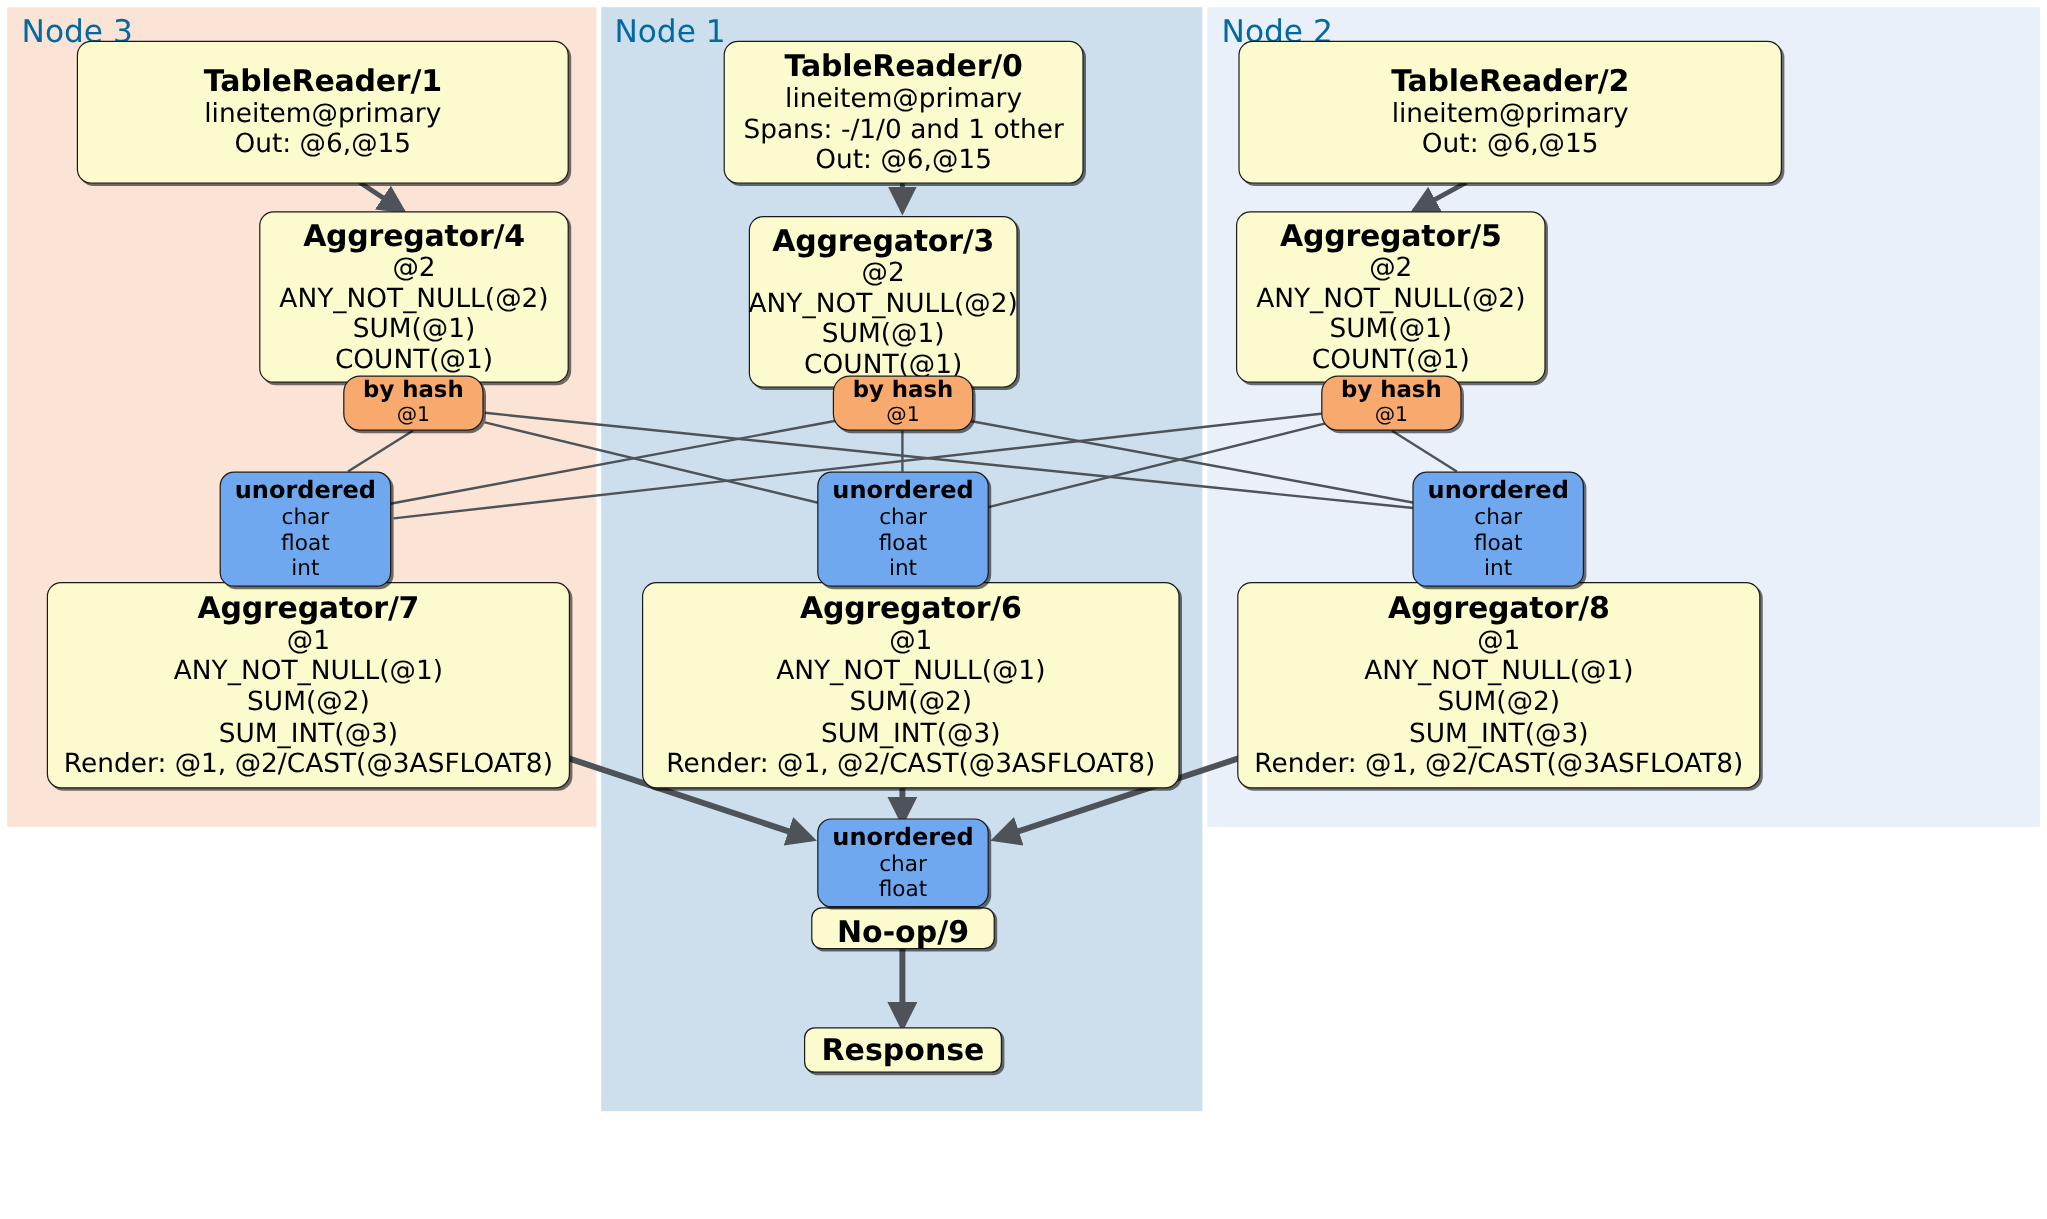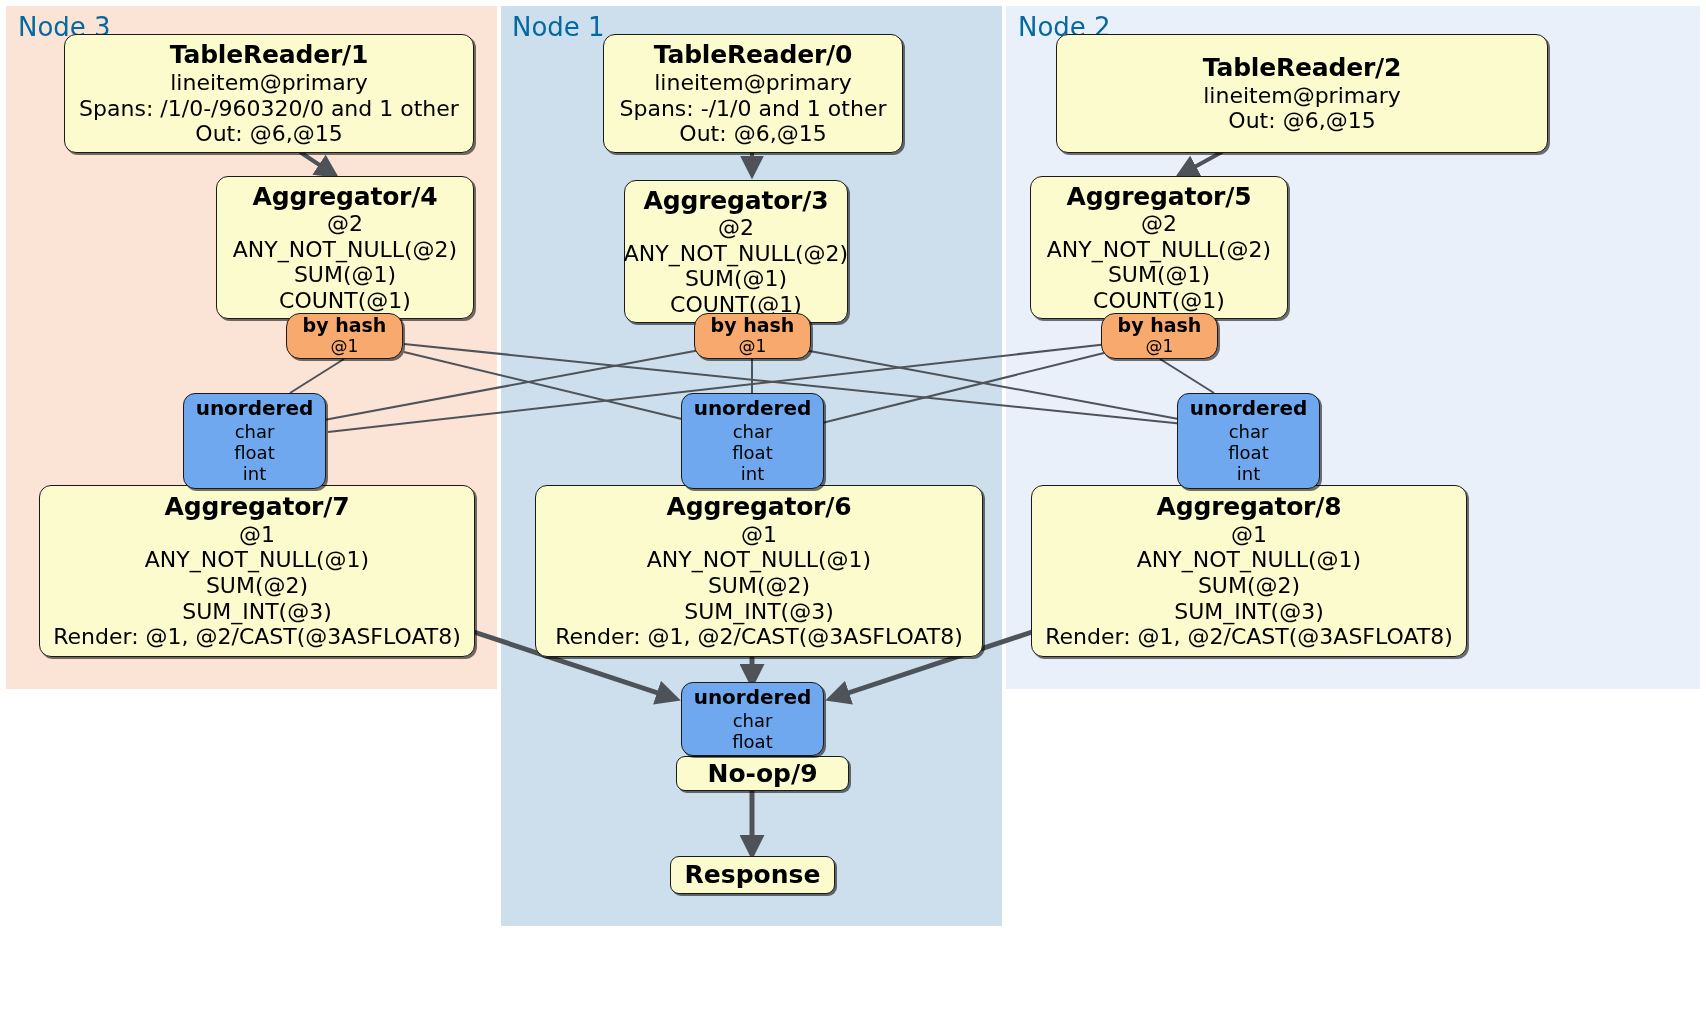--- a/index.html
+++ b/index.html
@@ -177,21 +177,20 @@
     </g>
 
     <g stroke="#4d5358" stroke-width="5" fill="none">
       <path d="M 752 790 L 752 855" marker-end="url(#arrowThick)"></path>
     </g>
   </svg>
 
   <div class="node proc layer-proc" style="left:64px; top:34px; width:410px; height:119px;">
     <div class="title">TableReader/1</div>
     <div class="line">lineitem@primary</div>
-    <div class="line">Spans: /1/0-/960320/0 and 1 other</div>
     <div class="line">Out: @6,@15</div>
   </div>
 
   <div class="node proc layer-proc" style="left:216px; top:176px; width:258px; height:143px;text-align:right;">
     <div class="title">Aggregator/4</div>
     <div class="line">@2</div>
     <div class="line">ANY_NOT_NULL(@2)</div>
     <div class="line">SUM(@1)</div>
     <div class="line">COUNT(@1)</div>
   </div>
@@ -252,29 +251,29 @@
     <div class="line">SUM_INT(@3)</div>
     <div class="line">Render: @1, @2/CAST(@3ASFLOAT8)</div>
   </div>
 
   <div class="node stream layer-stream" style="left:681px; top:682px; width:143px; height:74px;">
     <div class="title">unordered</div>
     <div class="line">char</div>
     <div class="line">float</div>
   </div>
 
-  <div class="node pill layer-proc" style="left:676px; top:756px; width:173px; height:35px;">
+  <div class="node pill layer-proc" style="left:676px; top:756px; width:153px; height:35px;justify-content:flex-end;">
     <div class="title">No-op/9</div>
   </div>
 
   <div class="node pill layer-proc" style="left:670px; top:856px; width:165px; height:38px;">
     <div class="title">Response</div>
   </div>
 
-  <div class="node proc layer-proc" style="left:1032px; top:34px; width:492px; height:119px;margin-left:24px;">
+  <div class="node proc layer-proc" style="left:1032px; top:34px; width:453px; height:119px;">
     <div class="title">TableReader/2</div>
     <div class="line">lineitem@primary</div>
     <div class="line">Out: @6,@15</div>
   </div>
 
   <div class="node proc layer-proc" style="left:1030px; top:176px; width:258px; height:143px;">
     <div class="title">Aggregator/5</div>
     <div class="line">@2</div>
     <div class="line">ANY_NOT_NULL(@2)</div>
     <div class="line">SUM(@1)</div>

